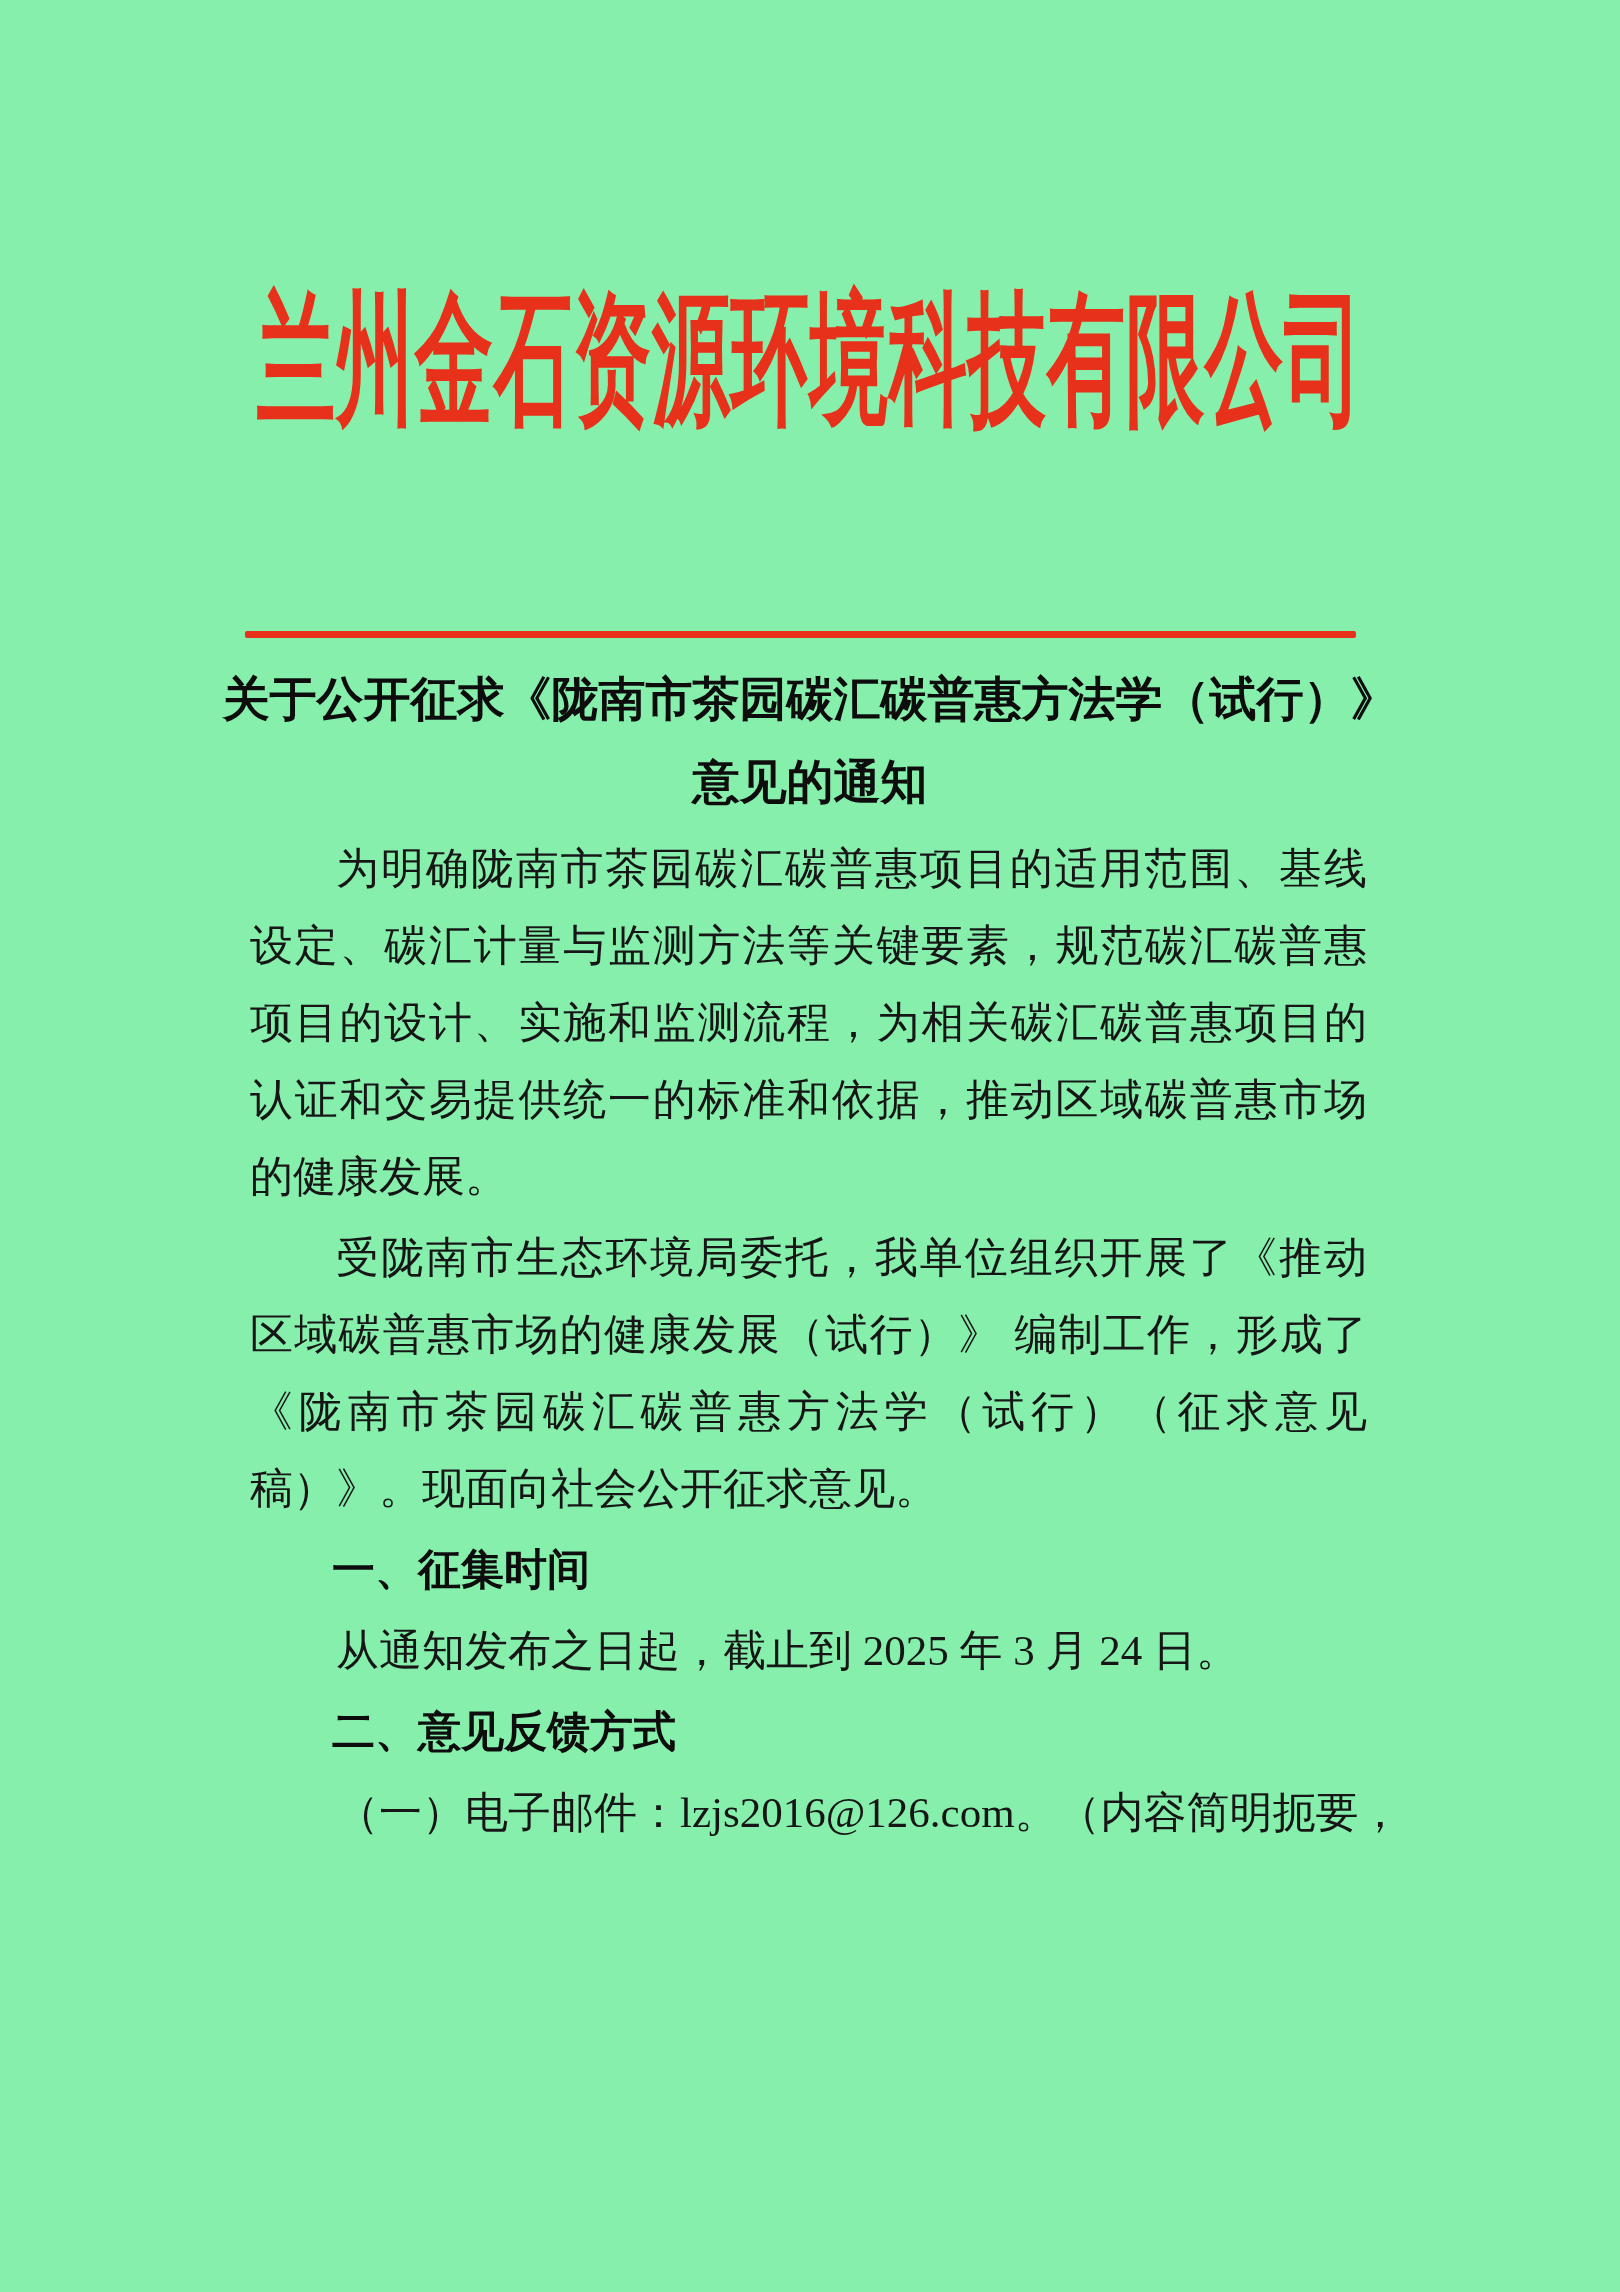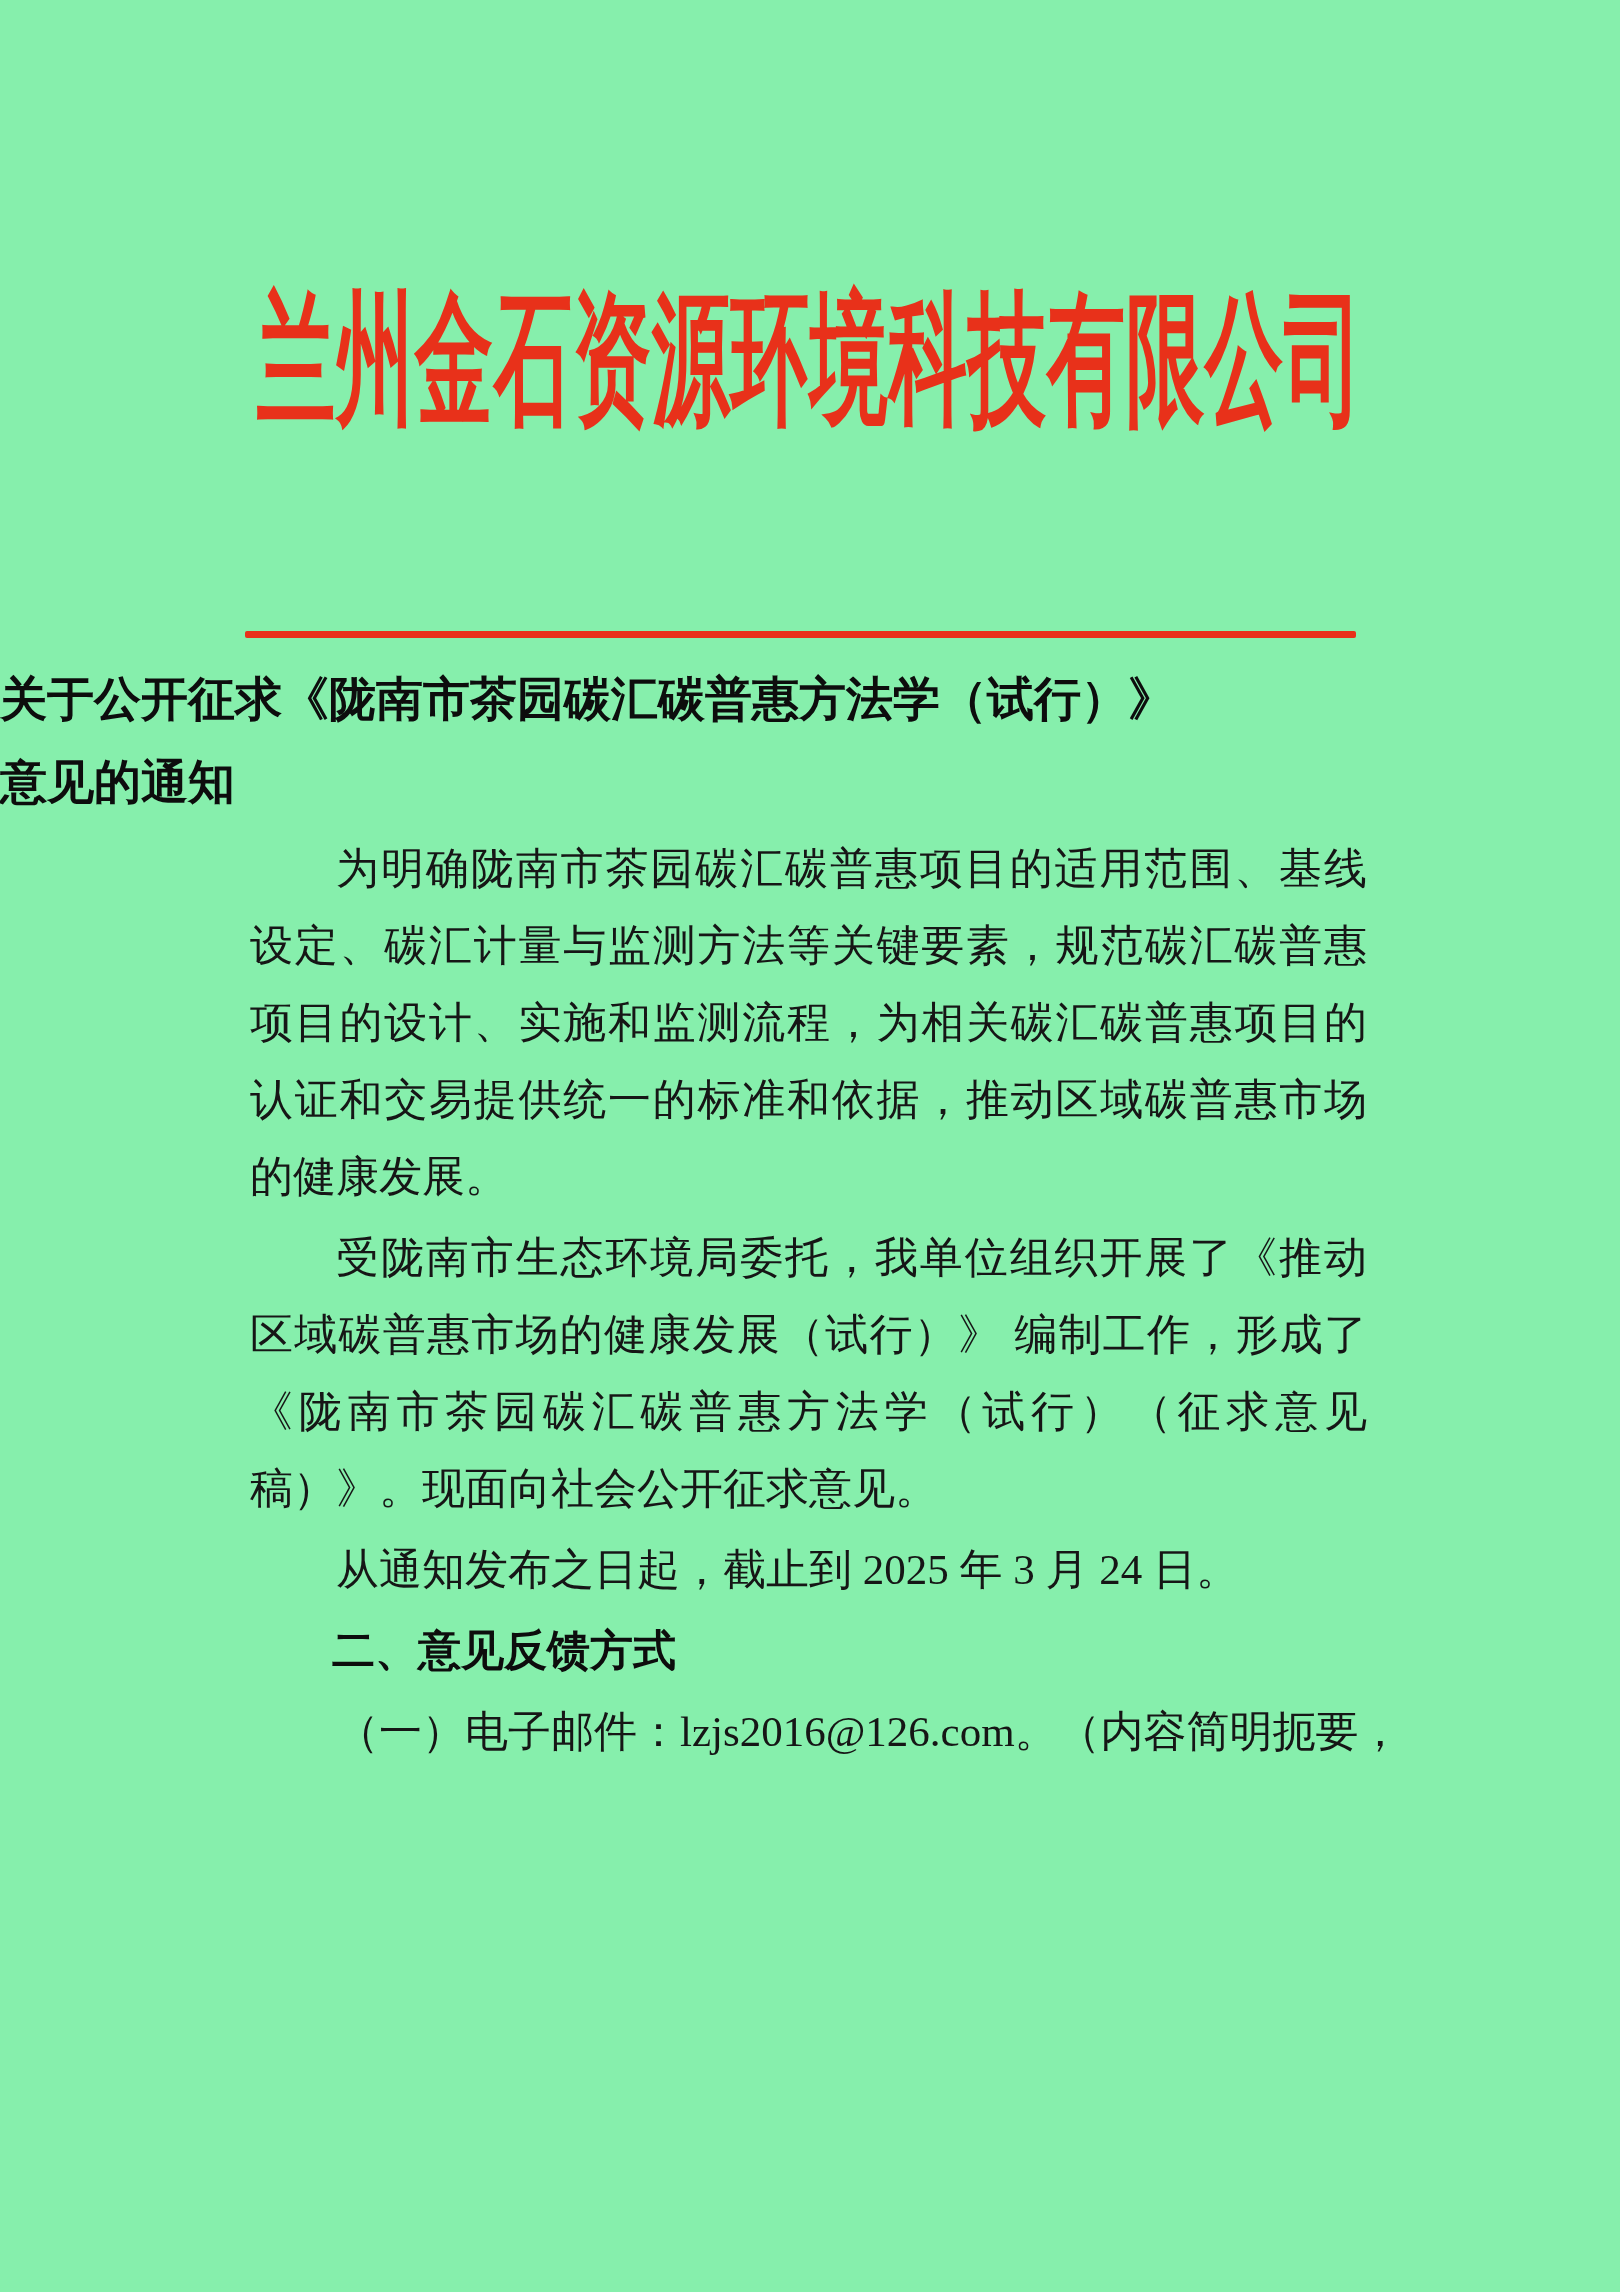--- a/index.html
+++ b/index.html
@@ -40,20 +40,21 @@
     left: 245px;
     width: 1111px;
     height: 6.9px;
     border-radius: 2px;
   }
   .doc-title {
     position: absolute;
     top: 657px;
     left: 0;
     width: 100%;
+    text-align: center;
     font-family: "Liberation Sans", "DejaVu Sans", sans-serif;
     font-weight: bold;
     font-size: 47px;
     line-height: 83px;
     color: #0d0d0d;
     letter-spacing: 0px;
     white-space: nowrap;
   }
   .body-block {
     position: absolute;
@@ -95,20 +96,21 @@
     <div>关于公开征求《陇南市茶园碳汇碳普惠方法学（试行）》</div>
     <div>意见的通知</div>
   </div>
 
   <div class="body-block">
 
     <p>为明确陇南市茶园碳汇碳普惠项目的适用范围、基线设定、碳汇计量与监测方法等关键要素，规范碳汇碳普惠项目的设计、实施和监测流程，为相关碳汇碳普惠项目的认证和交易提供统一的标准和依据，推动区域碳普惠市场的健康发展。</p>
 
     <p>受陇南市生态环境局委托，我单位组织开展了《推动区域碳普惠市场的健康发展（试行）》 编制工作，形成了《陇南市茶园碳汇碳普惠方法学（试行）（征求意见稿）》。现面向社会公开征求意见。</p>
 
+    <div class="sec-heading">一、征集时间</div>
 
     <p>从通知发布之日起，截止到 2025 年 3 月 24 日。</p>
 
     <div class="sec-heading">二、意见反馈方式</div>
 
 
     <p class="nowrap"><span>（一）电子邮件：</span><span>lzjs2016@126.com</span><span>。（内容简明扼要，</span></p>
 
   </div>
 

